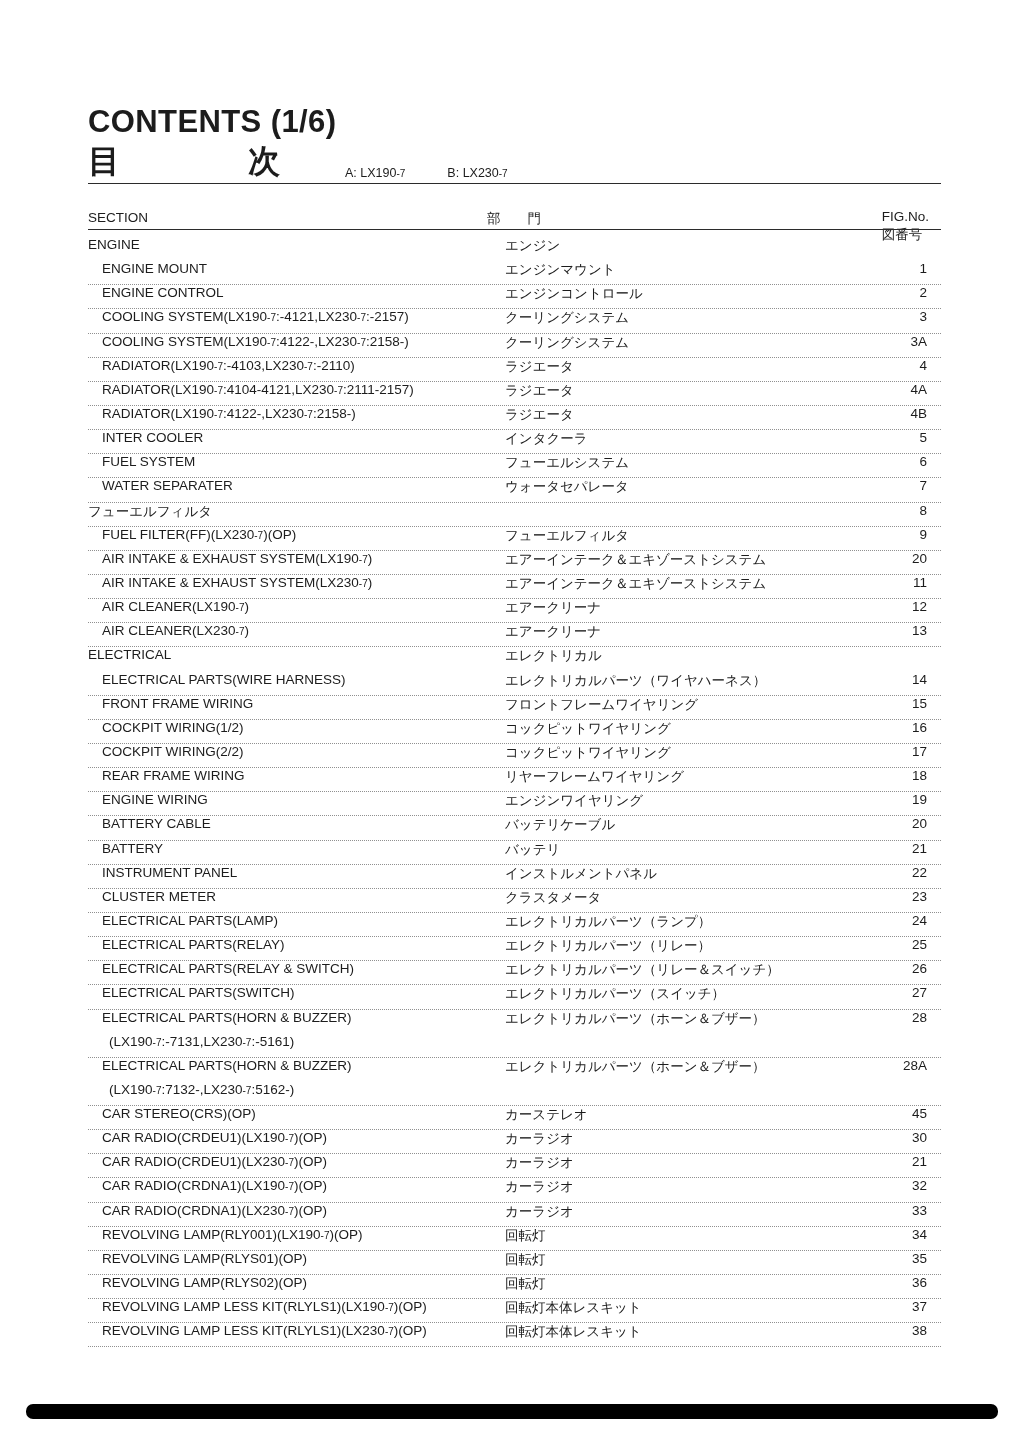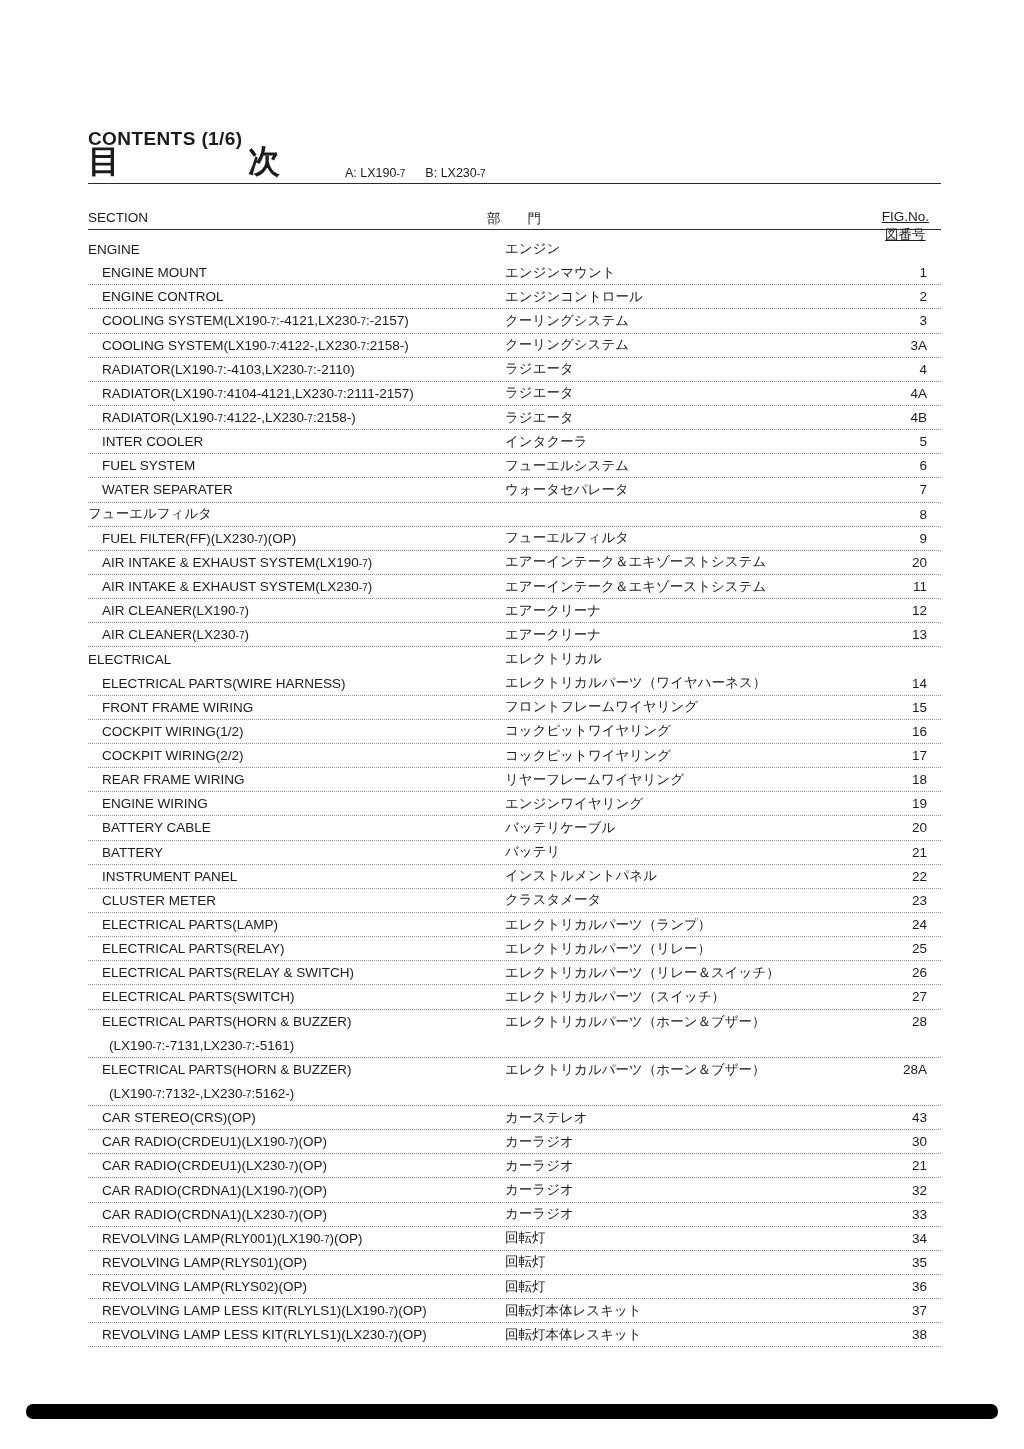--- a/index.html
+++ b/index.html
@@ -12,49 +12,49 @@
     height:1449px;
     background:#ffffff;
     font-family:"Liberation Sans","DejaVu Sans",sans-serif;
     color:#1c1c1c;
     overflow:hidden;
   }
 
   .content { position:absolute; left:88px; top:0; width:853px; height:100%; }
 
   .title {
-    position:absolute; top:128px; left:0;
-    font-size:19px; font-weight:bold; letter-spacing:0.4px;
+    position:absolute; top:104px; left:0;
+    font-size:31px; font-weight:bold; letter-spacing:0.4px;
     white-space:pre;
   }
   .title-jp {
     position:absolute; top:140px; left:0;
     font-size:32px; font-weight:bold;
     white-space:pre;
   }
   .models {
     position:absolute; top:166px; left:257px;
-    font-size:12.5px; display:flex; gap:20px; white-space:pre;
+    font-size:12.5px; display:flex; gap:42px; white-space:pre;
   }
 
   .rule-1 { position:absolute; top:183px; left:0; width:100%; border-top:1.5px solid #2b2b2b; }
   .rule-2 { position:absolute; top:229px; left:0; width:100%; border-top:1.5px solid #2b2b2b; }
 
   .thead { position:absolute; top:207px; left:0; width:100%; height:40px; font-size:13.5px; }
   .th-section { position:absolute; left:0; top:3px; }
   .th-jp { position:absolute; left:399px; top:3px; white-space:pre; }
   .th-fig {
     position:absolute; right:0; top:1px;
-    text-align:center; line-height:17.5px; padding-right:12px;text-decoration:underline;
+    text-align:left; line-height:17.5px; padding-right:12px;
   }
   .th-fig span { display:block; }
 
   .rows { position:absolute; top:237px; left:0; width:100%; }
   .row {
-    display:flex; align-items:center;
+    display:flex; 
     height:24.15px; font-size:13.5px;
     white-space:nowrap;
   }
   .row.dotted { border-bottom:1px dotted #909090; }
   .c-en { flex:0 0 417px; overflow:hidden; }
   .row.item .c-en { padding-left:14px; }
   .row.subline .c-en { padding-left:21px; }
   .c-jp { flex:1 1 auto; overflow:hidden; }
   .c-fig { flex:0 0 64px; text-align:right; padding-right:14px; }
 
@@ -269,21 +269,21 @@
           <span class="c-fig">28A</span>
         </div>
         <div class="row item subline dotted">
           <span class="c-en">(LX190<span class="sm">-7</span>:7132-,LX230<span class="sm">-7</span>:5162-)</span>
           <span class="c-jp"></span>
           <span class="c-fig"></span>
         </div>
         <div class="row item dotted">
           <span class="c-en">CAR STEREO(CRS)(OP)</span>
           <span class="c-jp">カーステレオ</span>
-          <span class="c-fig">43</span>
+          <span class="c-fig">45</span>
         </div>
         <div class="row item dotted">
           <span class="c-en">CAR RADIO(CRDEU1)(LX190<span class="sm">-7</span>)(OP)</span>
           <span class="c-jp">カーラジオ</span>
           <span class="c-fig">30</span>
         </div>
         <div class="row item dotted">
           <span class="c-en">CAR RADIO(CRDEU1)(LX230<span class="sm">-7</span>)(OP)</span>
           <span class="c-jp">カーラジオ</span>
           <span class="c-fig">21</span>

